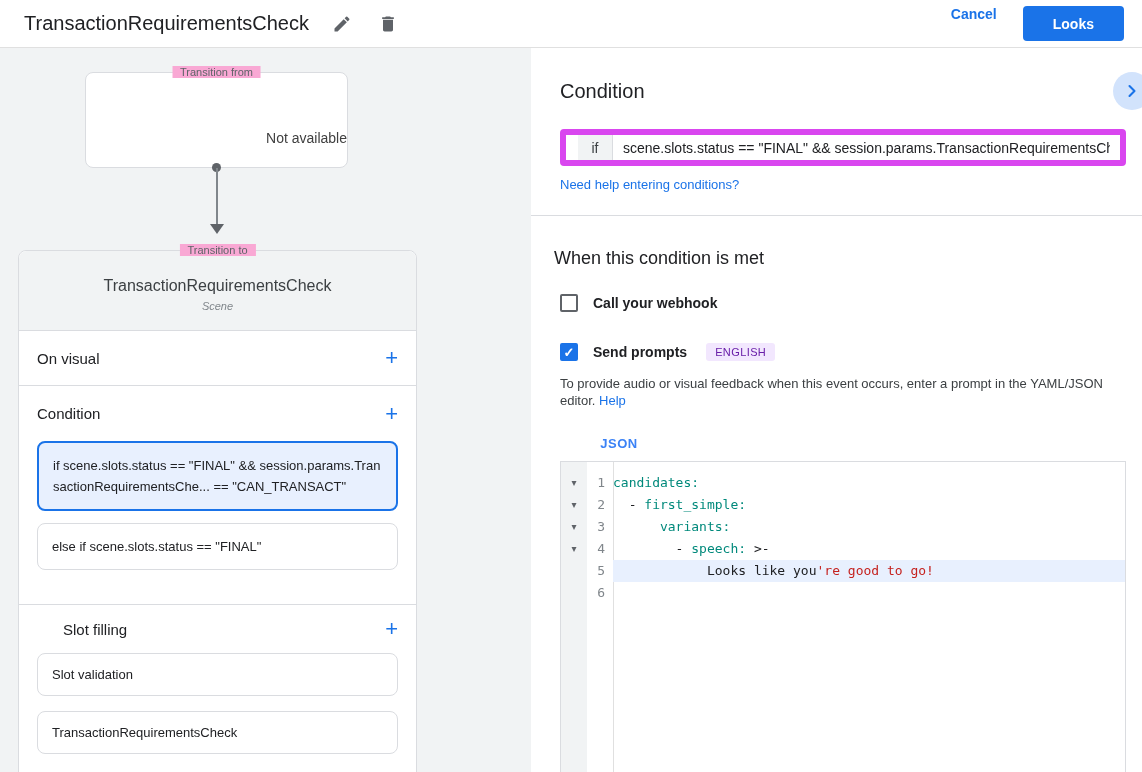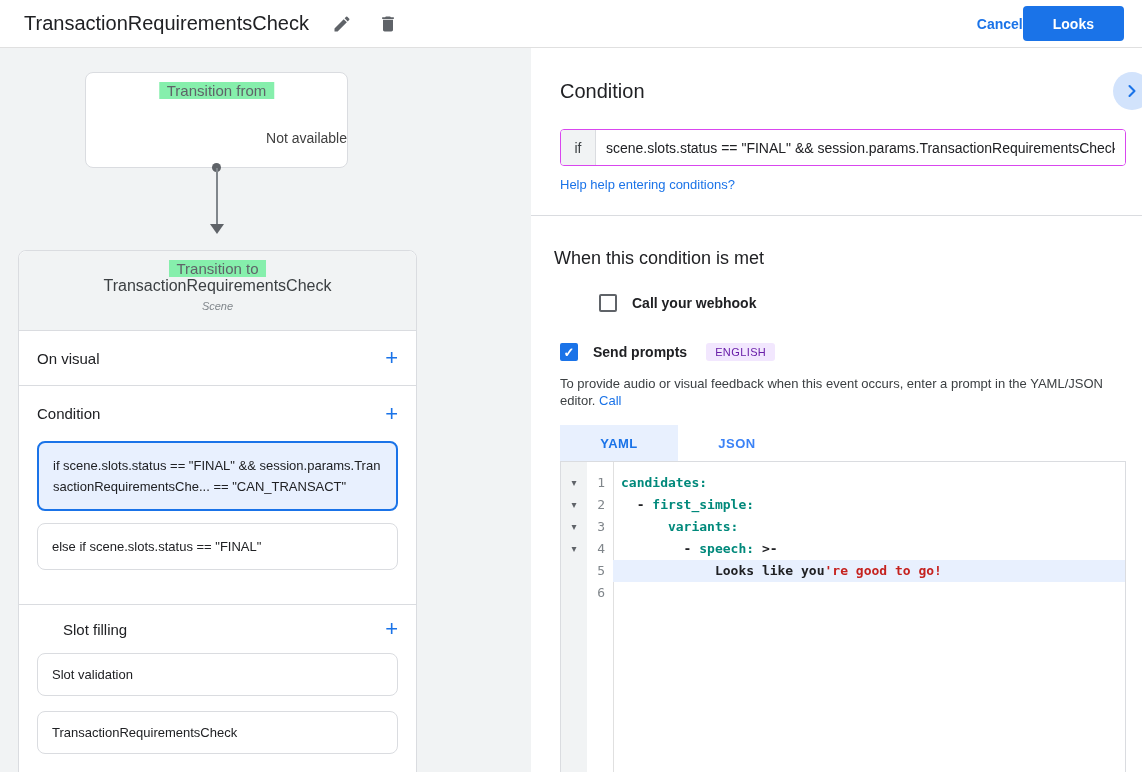--- a/index.html
+++ b/index.html
@@ -9,32 +9,32 @@
 
   
   .header { position:absolute; top:0; left:0; right:0; height:48px; background:#fff;
             border-bottom:1px solid #e0e0e0; display:flex; align-items:center;
             justify-content:space-between; padding:0 18px 0 24px; z-index:10; }
   .header-left { display:flex; align-items:center; }
   .page-title { font-size:20px; font-weight:400; color:#202124; }
   .icon-btn { background:none; border:none; cursor:pointer; width:26px; height:26px;
               display:flex; align-items:center; justify-content:center; margin-left:20px; }
   .icon-btn svg { fill:#5f6368; }
-  .header-right { display:flex; align-items:center; }
+  .header-right { display:flex; align-items:flex-start; gap:26px; }
   .cancel-btn { background:none; border:none; color:#1a73e8; font-size:14px; font-weight:700;
                 font-family:inherit; cursor:pointer; }
   .save-btn { background:#1a73e8; color:#fff; border:none; border-radius:4px; height:35px;
               padding:0 30px; font-size:14px; font-weight:700; font-family:inherit; cursor:pointer; }
 
   
   .flow-panel { position:absolute; top:48px; left:0; width:531px; bottom:0; background:#f1f3f4; overflow:hidden; }
   .from-box { position:absolute; left:85px; top:24px; width:263px; height:96px; background:#fff;
               border:1px solid #dadce0; border-radius:8px; }
-  .legend { position:absolute; top:-7px; left:50%; transform:translateX(-50%); background:#86efac;
-            padding:0 8px; font-size:15px; color:#5f6368; white-space:nowrap;margin-top:16px; }
+  .legend { position:absolute; top:-7px; left:50%; transform:translateX(-50%); background:#f9a8d4;
+            padding:0 8px; font-size:11px; color:#5f6368; white-space:nowrap; }
   .from-value { position:absolute; top:50%; left:0; right:0; transform:translateY(-40%);
                 text-align:right; font-size:14px; color:#404040;margin-top:16px; }
   .connector-dot { position:absolute; left:212px; top:115px; width:9px; height:9px; border-radius:50%; background:#5f6368; }
   .connector-line { position:absolute; left:216px; top:120px; width:2px; height:58px; background:#80868b; }
   .connector-arrow { position:absolute; left:210px; top:176px; width:0; height:0;
                      border-left:7px solid transparent; border-right:7px solid transparent; border-top:10px solid #5f6368; }
 
   .scene-card { position:absolute; left:18px; top:202px; width:399px; height:590px; background:#fff;
                 border:1px solid #dadce0; border-radius:8px 8px 0 0; }
   .scene-header { height:80px; background:#f1f3f4; border-bottom:1px solid #dadce0;
@@ -56,31 +56,31 @@
                padding:13px 14px; font-size:13px; color:#202124; cursor:pointer; }
 
   
   .cond-panel { position:absolute; top:48px; left:531px; right:0; bottom:0; background:#fff; }
   .cp-title { position:absolute; left:29px; top:32px; font-size:20px; font-weight:400; color:#202124; }
   .collapse-btn { position:absolute; right:-9px; top:24px; width:38px; height:38px; border-radius:50%;
                   background:#d2e3fc; border:none; cursor:pointer; display:flex; align-items:center;
                   justify-content:center; }
   .collapse-btn svg { stroke:#1a73e8; }
   .if-row { position:absolute; left:29px; top:81px; width:566px; height:37px; display:flex;
-            border:1px solid #d946ef; border-radius:4px; overflow:hidden; background:#fff; }
+            border:6px solid #d946ef; border-radius:4px; overflow:hidden; background:#fff;padding-left:12px; }
   .if-label { width:35px; background:#f1f3f4; border-right:1px solid #dadce0; display:flex;
               align-items:center; justify-content:center; font-size:14px; color:#3c4043; }
   .if-input { flex:1; border:none; outline:none; font-size:14px; padding:0 10px; color:#202124;
               font-family:inherit; background:#fff; }
   .help-link { position:absolute; left:29px; top:129px; font-size:13px; color:#1a73e8;
                text-decoration:none; cursor:pointer; }
   .cp-divider { position:absolute; left:0; right:0; top:167px; height:1px; background:#dadce0; }
   .when-title { position:absolute; left:23px; top:200px; font-size:18px; font-weight:400; color:#202124; }
   .check-row { position:absolute; left:29px; display:flex; align-items:center; gap:15px; }
-  .row-webhook { top:246px;margin-left:39px; }
+  .row-webhook { top:246px; }
   .row-send { top:295px; }
   .checkbox { width:18px; height:18px; border:2px solid #5f6368; border-radius:2px; background:#fff;
               cursor:pointer; flex:0 0 auto; }
   .checkbox.checked { background:#1a73e8; border-color:#1a73e8; color:#fff; display:flex;
                       align-items:center; justify-content:center; font-size:13px; font-weight:700; }
   .check-label { font-size:14px; font-weight:700; color:#202124; }
   .badge { font-size:11px; color:#681da8; background:#f2e7fe; padding:3px 9px; border-radius:3px;
            letter-spacing:0.4px; margin-left:4px; }
   .cp-desc { position:absolute; left:29px; top:327px; width:575px; font-size:13px; line-height:17px;
              color:#3c4043; }
@@ -94,21 +94,21 @@
   .editor { position:absolute; left:29px; top:413px; width:566px; bottom:-1px;
             border:1px solid #dadce0; background:#fff; overflow:hidden; }
   .ed-foldbg { position:absolute; left:0; top:0; bottom:0; width:26px; background:#f1f3f4; }
   .ed-sep { position:absolute; left:52px; top:0; bottom:0; width:1px; background:#e0e0e0; }
   .ed-lines { position:relative; padding-top:10px; }
   .ed-row { display:flex; height:22px; font-family:"DejaVu Sans Mono", monospace; font-size:13px;
             line-height:22px; }
   .ed-fold { width:26px; text-align:center; font-family:"Liberation Sans", sans-serif; font-size:10px;
              color:#5f6368; cursor:pointer; }
   .ed-num { width:26px; text-align:right; padding-right:8px; color:#80868b; flex:0 0 auto; }
-  .ed-code { flex:1; white-space:pre; padding-left:8px; color:#202124; cursor:text;font-weight:bold; }
+  .ed-code { flex:1; white-space:pre; color:#202124; cursor:text; }
   .ed-code.hl { background:#e8f0fe; }
   .tok-key { color:#00897b; }
   .tok-string { color:#c5221f; }
   .tok-plain { color:#202124; }
 </style>
 </head>
 <body>
 
 <div class="app">
 
@@ -183,44 +183,43 @@
       <svg width="20" height="20" viewBox="0 0 24 24" fill="none" stroke-width="2.5" stroke-linecap="round" stroke-linejoin="round">
           <path d="M9 6l6 6-6 6"></path>
         </svg>
     </button>
 
     <div class="if-row">
       <div class="if-label">if</div>
       <input class="if-input" type="text" value="scene.slots.status == &quot;FINAL&quot; &amp;&amp; session.params.TransactionRequirementsCheck == &quot;CAN_TRANSACT&quot;" style="">
     </div>
 
-    <a class="help-link">Help help entering conditions?</a>
+    <a class="help-link">Need help entering conditions?</a>
 
     <div class="cp-divider"></div>
 
     <div class="when-title">When this condition is met</div>
 
     <div class="check-row row-webhook">
       <span class="checkbox"></span>
       <span class="check-label">Call your webhook</span>
     </div>
 
     <div class="check-row row-send">
       <span class="checkbox checked">✓</span>
       <span class="check-label">Send prompts</span>
       <span class="badge">ENGLISH</span>
     </div>
 
     <div class="cp-desc">
       <span>To provide audio or visual feedback when this event occurs, enter a prompt in the YAML/JSON editor.</span>
-      <a class="desc-help">Call</a>
+      <a class="desc-help">Help</a>
     </div>
 
     <div class="tabs">
-      <div class="tab active">YAML</div>
       <div class="tab">JSON</div>
     </div>
 
     <div class="editor">
       <div class="ed-foldbg"></div>
       <div class="ed-sep"></div>
       <div class="ed-lines">
           <div class="ed-row">
             <span class="ed-fold">▾</span>
             <span class="ed-num">1</span>

